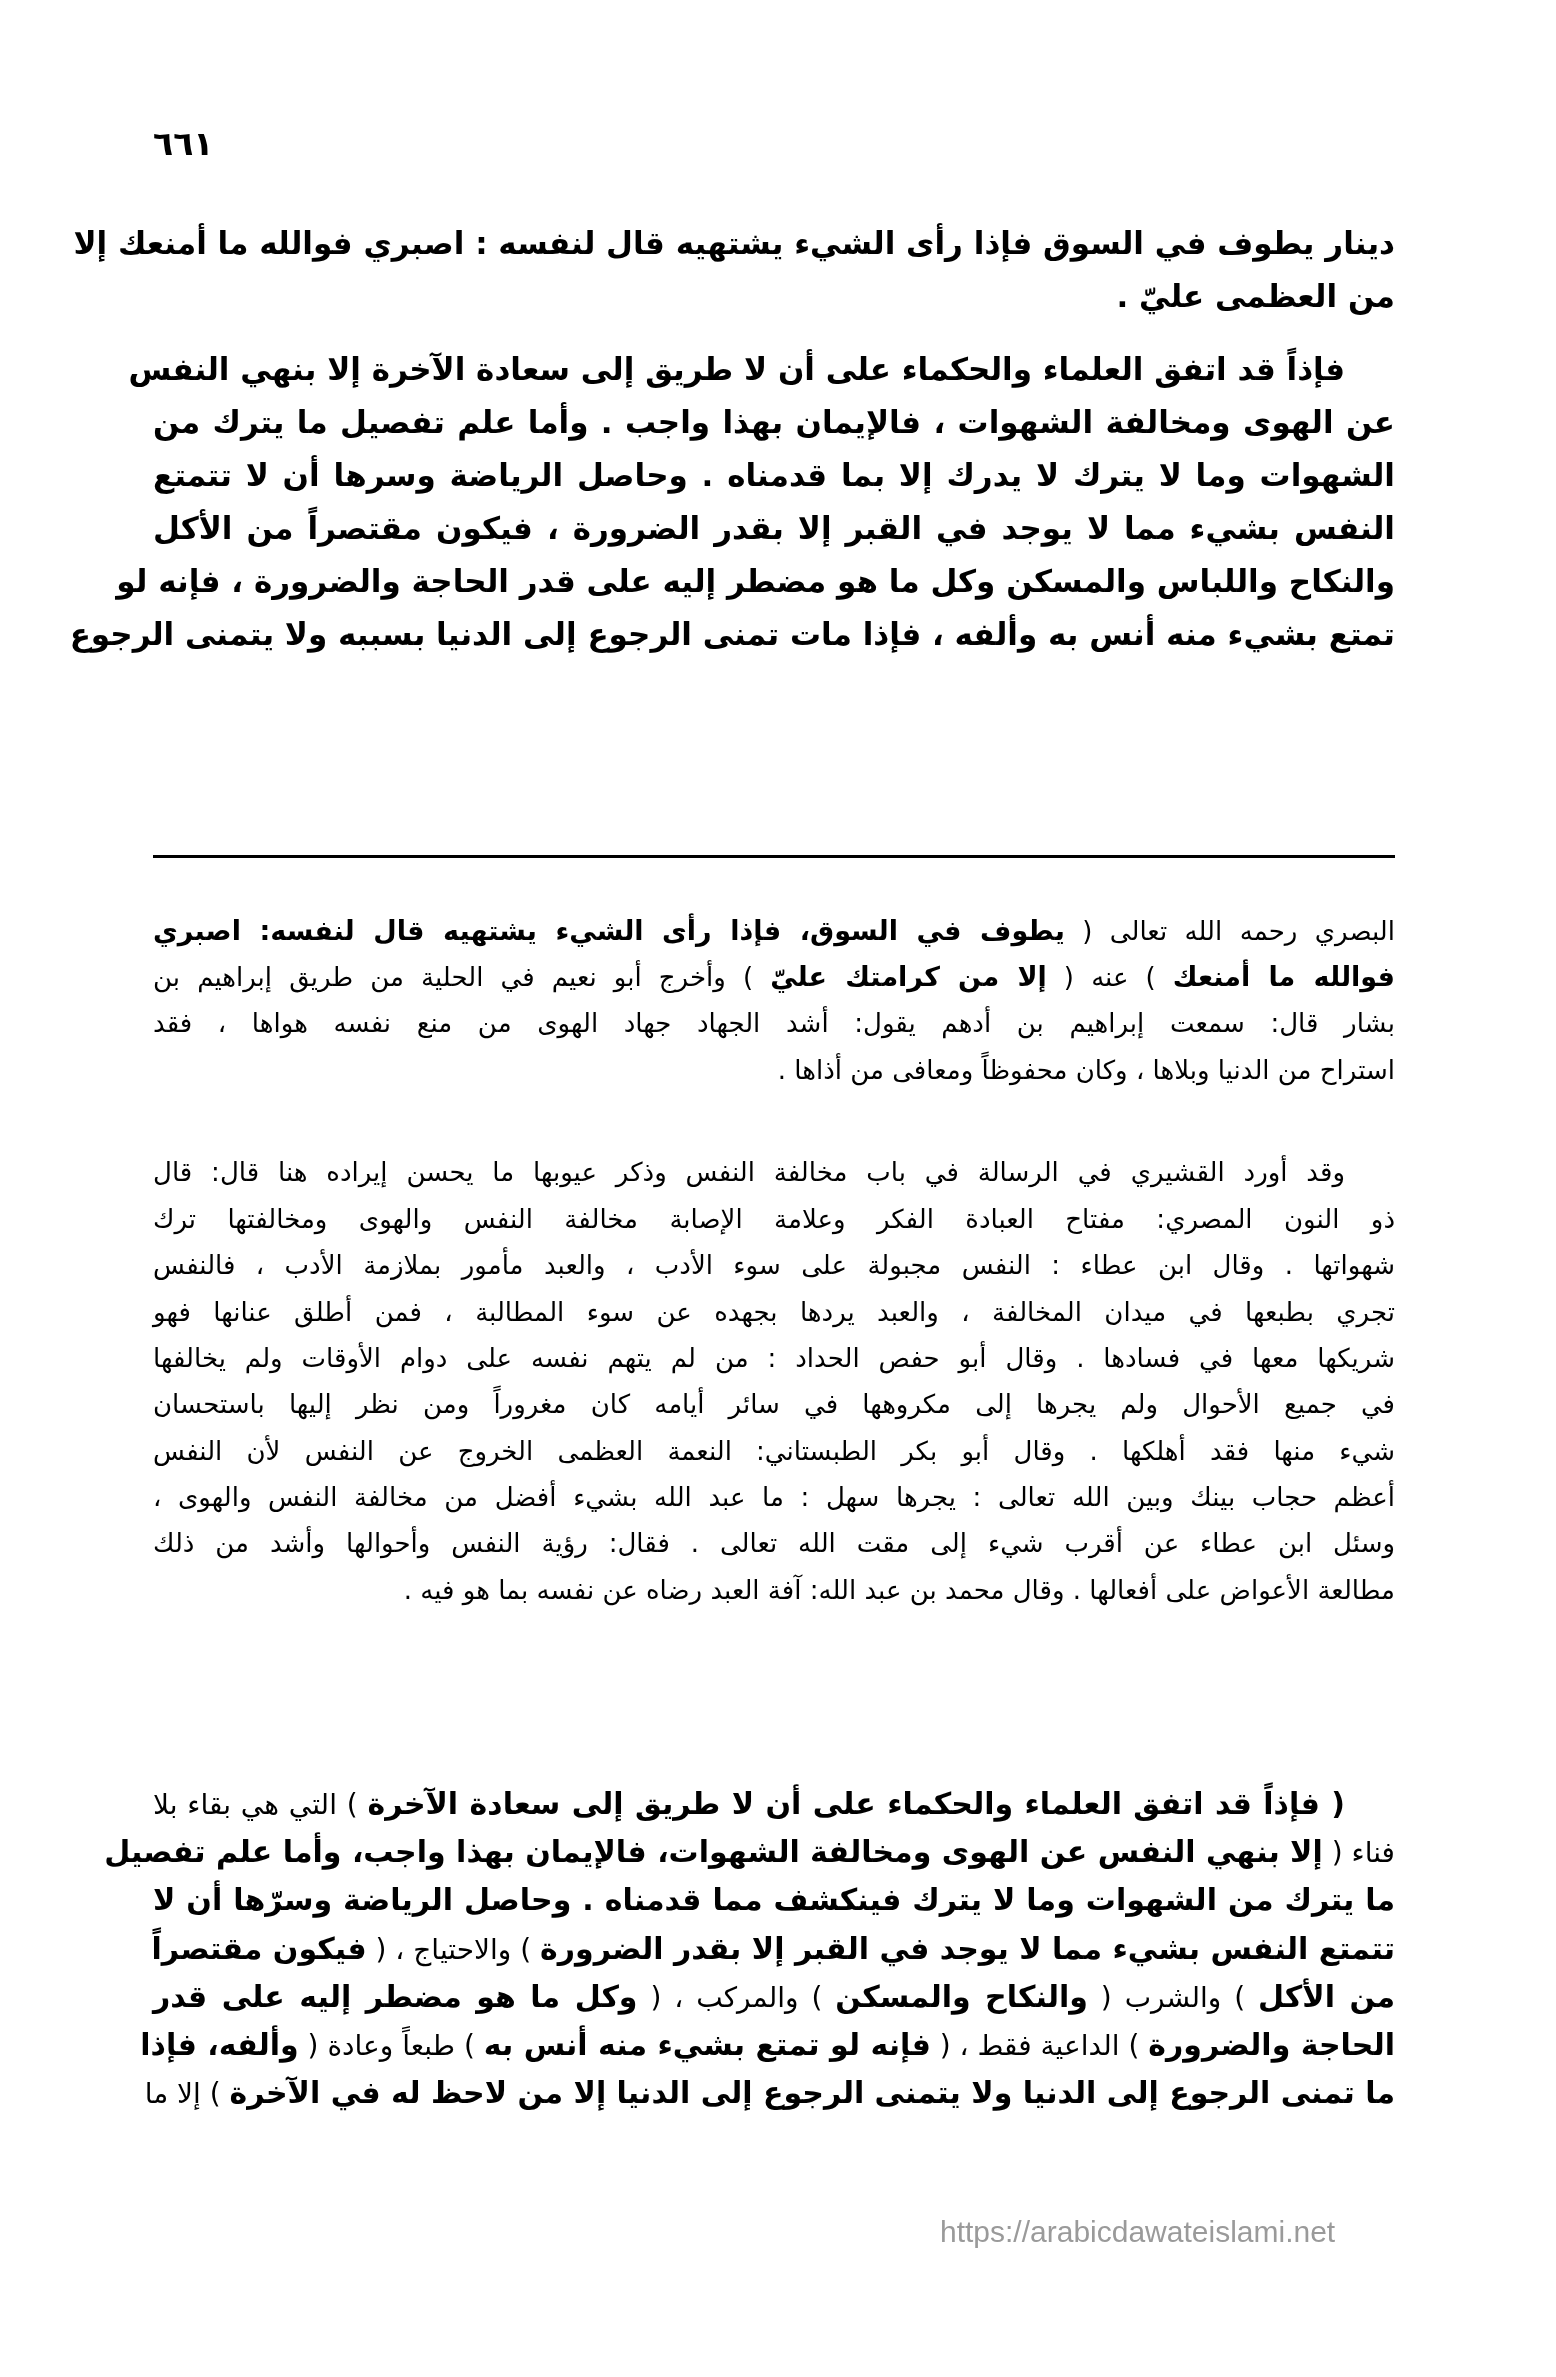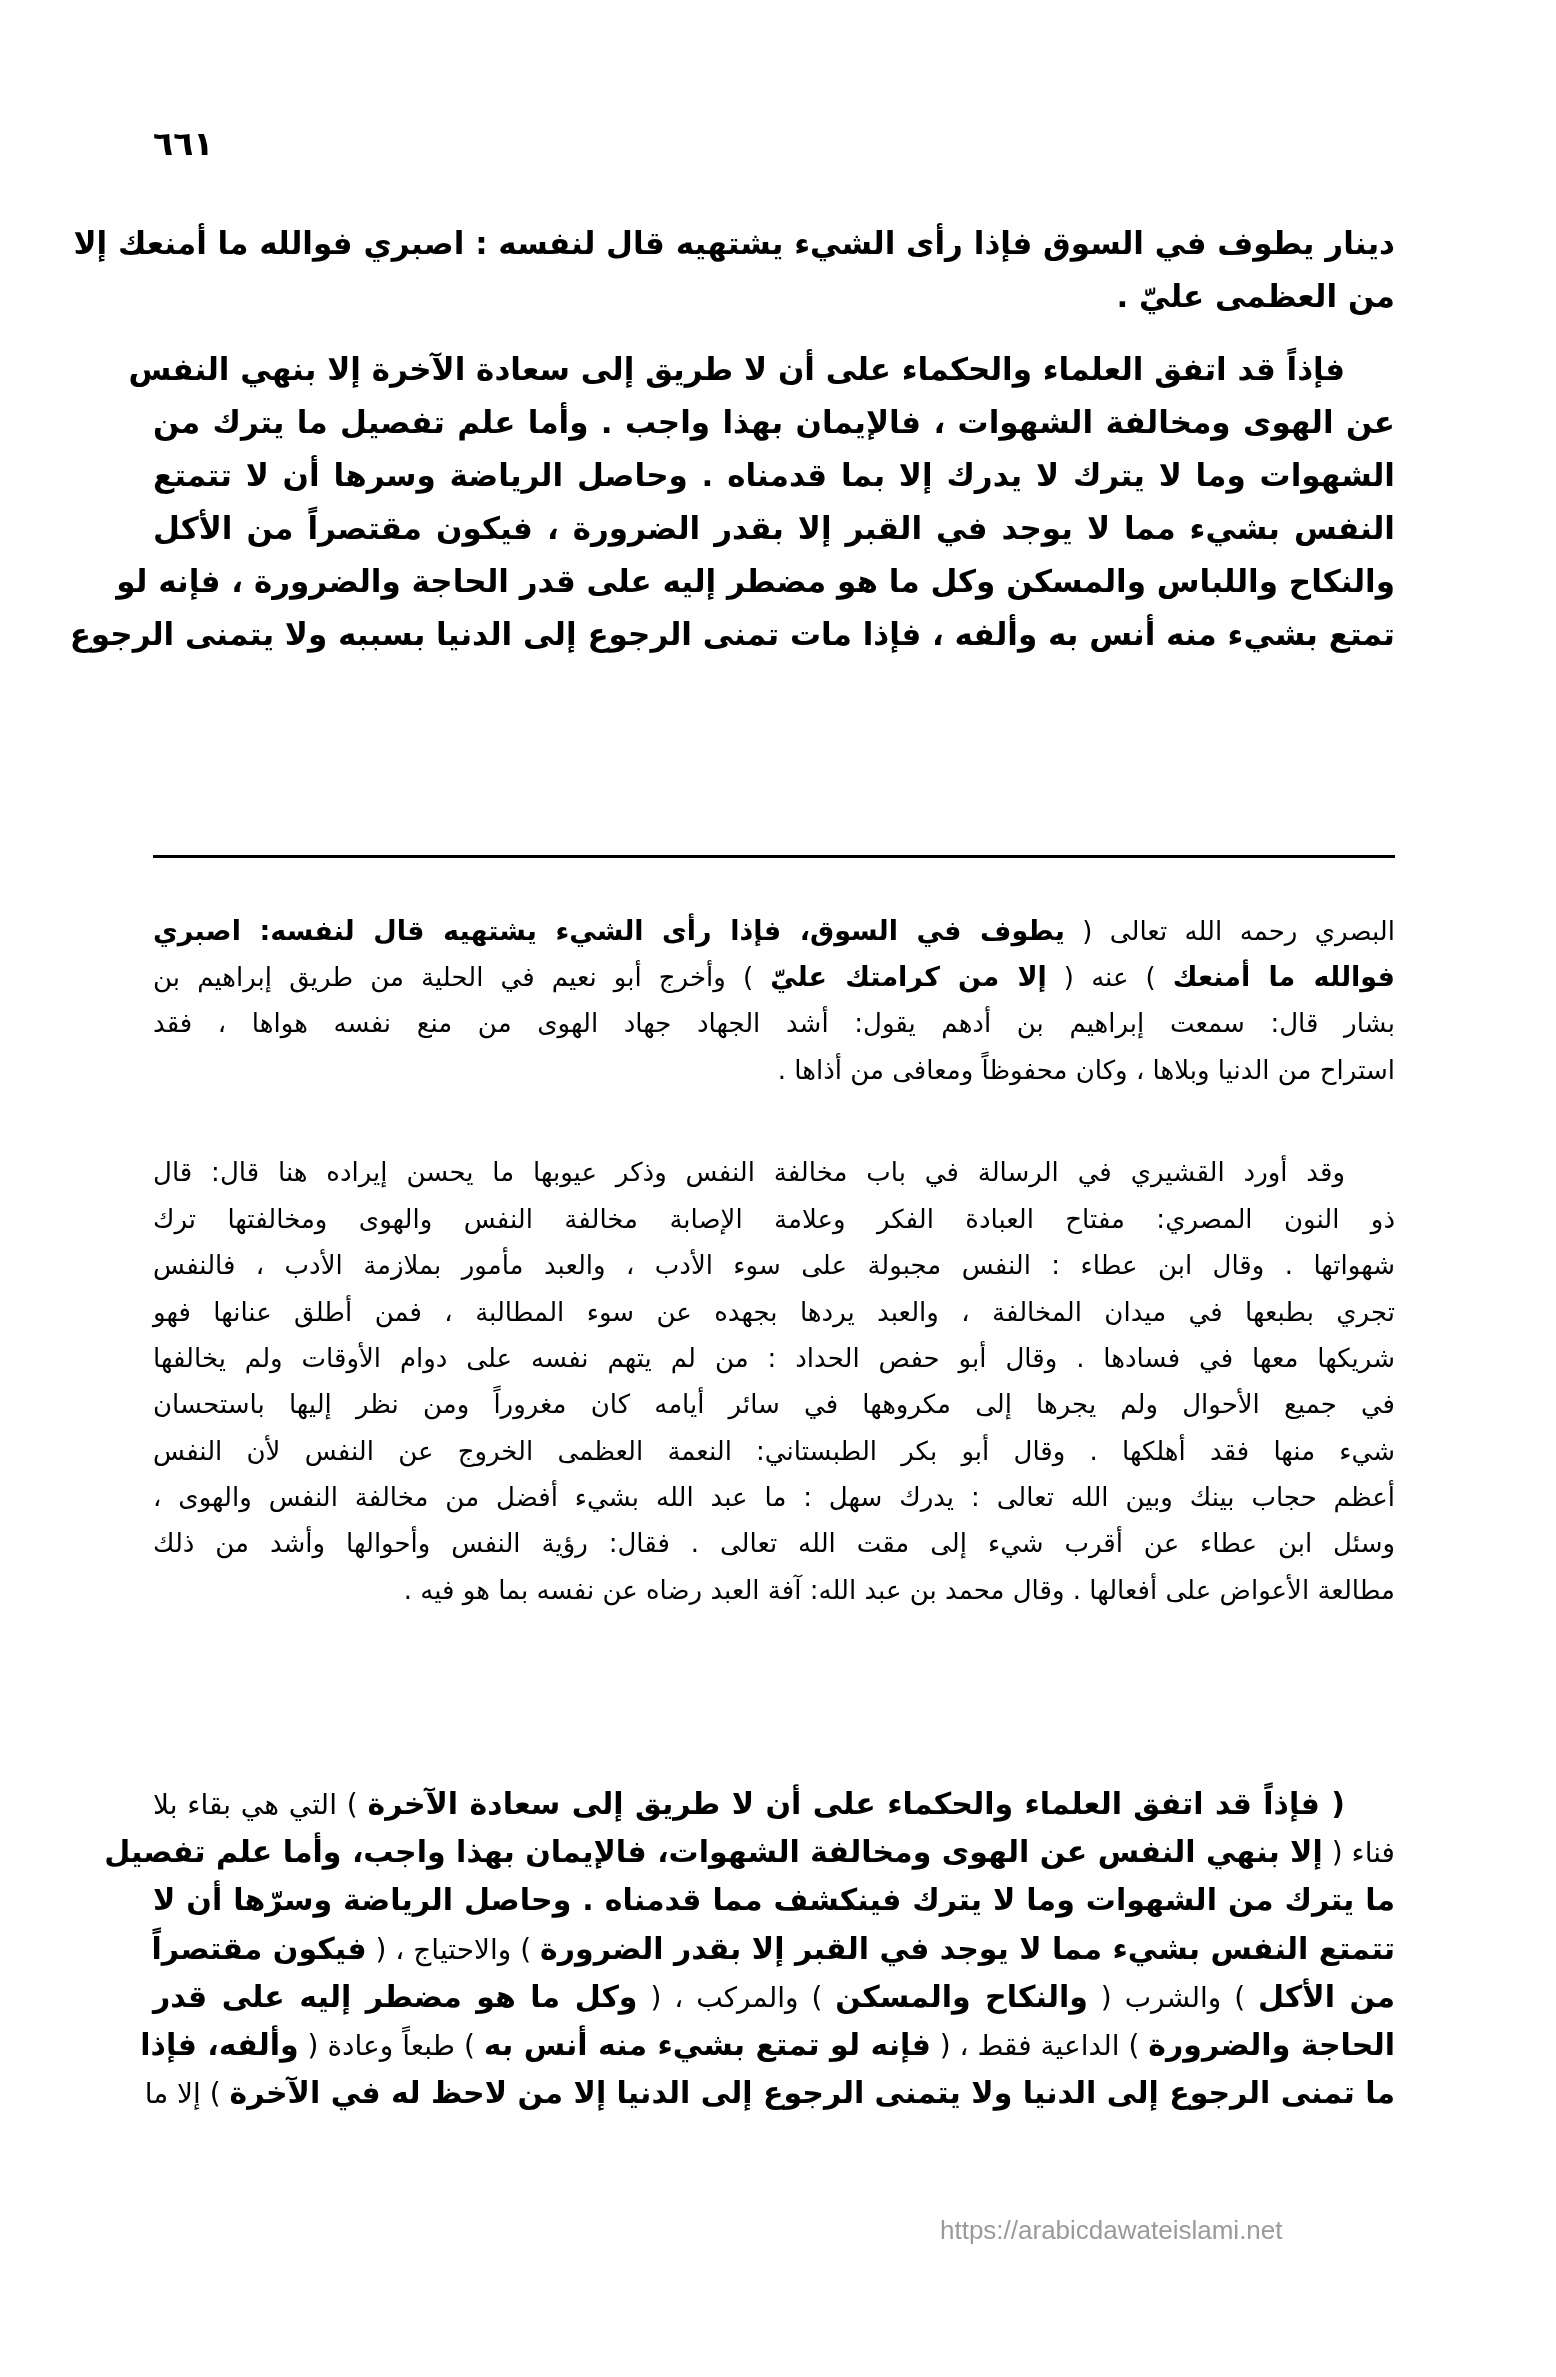--- a/index.html
+++ b/index.html
@@ -79,21 +79,21 @@
     font-size: 28px;
     line-height: 48px;
   }
   .commentary .line b { font-weight: bold; font-size: 30px; }
   .indent { padding-right: 50px; }
   .watermark {
     position: absolute;
     left: 940px;
     top: 2215px;
     font-family: "Liberation Sans", sans-serif;
-    font-size: 26px;
+    font-size: 30px;
     color: #9a9a9a;
     direction: ltr;
     white-space: nowrap;
   }
 </style>
 </head>
 <body>
 
 <div class="page">
 
@@ -122,21 +122,21 @@
     </div>
 
   <div class="note">
     <div class="line indent" style="top:1144px">وقد أورد القشيري في الرسالة في باب مخالفة النفس وذكر عيوبها ما يحسن إيراده هنا قال: قال</div>
     <div class="line" style="top:1191px">ذو النون المصري: مفتاح العبادة الفكر وعلامة الإصابة مخالفة النفس والهوى ومخالفتها ترك</div>
     <div class="line" style="top:1237px">شهواتها . وقال ابن عطاء : النفس مجبولة على سوء الأدب ، والعبد مأمور بملازمة الأدب ، فالنفس</div>
     <div class="line" style="top:1284px">تجري بطبعها في ميدان المخالفة ، والعبد يردها بجهده عن سوء المطالبة ، فمن أطلق عنانها فهو</div>
     <div class="line" style="top:1330px">شريكها معها في فسادها . وقال أبو حفص الحداد : من لم يتهم نفسه على دوام الأوقات ولم يخالفها</div>
     <div class="line" style="top:1376px">في جميع الأحوال ولم يجرها إلى مكروهها في سائر أيامه كان مغروراً ومن نظر إليها باستحسان</div>
     <div class="line" style="top:1423px">شيء منها فقد أهلكها . وقال أبو بكر الطبستاني: النعمة العظمى الخروج عن النفس لأن النفس</div>
-    <div class="line" style="top:1469px">أعظم حجاب بينك وبين الله تعالى : يدرك سهل : ما عبد الله بشيء أفضل من مخالفة النفس والهوى ،</div>
+    <div class="line" style="top:1469px">أعظم حجاب بينك وبين الله تعالى : يجرها سهل : ما عبد الله بشيء أفضل من مخالفة النفس والهوى ،</div>
     <div class="line" style="top:1515px">وسئل ابن عطاء عن أقرب شيء إلى مقت الله تعالى . فقال: رؤية النفس وأحوالها وأشد من ذلك</div>
     <div class="line last" style="top:1562px">مطالعة الأعواض على أفعالها . وقال محمد بن عبد الله: آفة العبد رضاه عن نفسه بما هو فيه .</div>
   </div>
 
   <div class="commentary" id="commentary">
       <div class="line indent" style="top: 1780px;"><b>( فإذاً قد اتفق العلماء والحكماء على أن لا طريق إلى سعادة الآخرة</b><span> ) التي هي بقاء بلا</span></div>
       <div class="line" style="top: 1828px;"><span>فناء ( </span><b>إلا بنهي النفس عن الهوى ومخالفة الشهوات، فالإيمان بهذا واجب، وأما علم تفصيل</b></div>
       <div class="line" style="top: 1876px;"><b>ما يترك من الشهوات وما لا يترك فينكشف مما قدمناه . وحاصل الرياضة وسرّها أن لا</b></div>
       <div class="line" style="top: 1925px;"><b>تتمتع النفس بشيء مما لا يوجد في القبر إلا بقدر الضرورة</b><span> ) والاحتياج ، ( </span><b>فيكون مقتصراً</b></div>
       <div class="line" style="top: 1973px;"><b>من الأكل</b><span> ) والشرب ( </span><b>والنكاح والمسكن</b><span> ) والمركب ، ( </span><b>وكل ما هو مضطر إليه على قدر</b></div>

